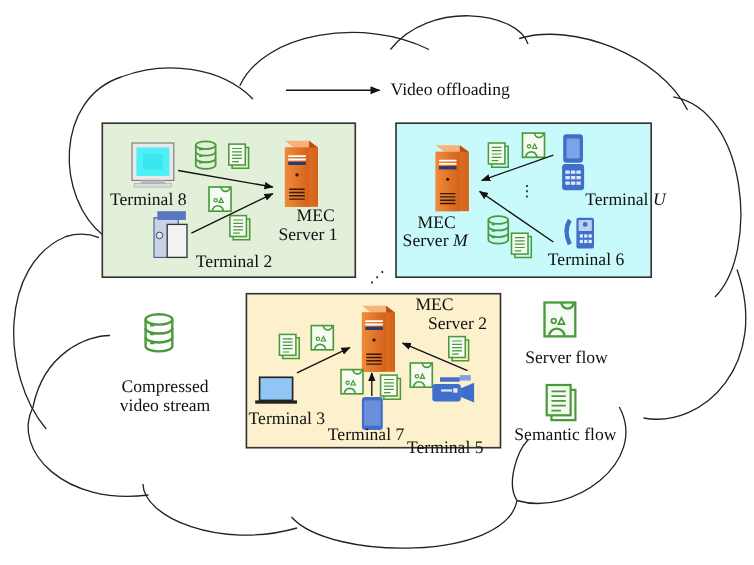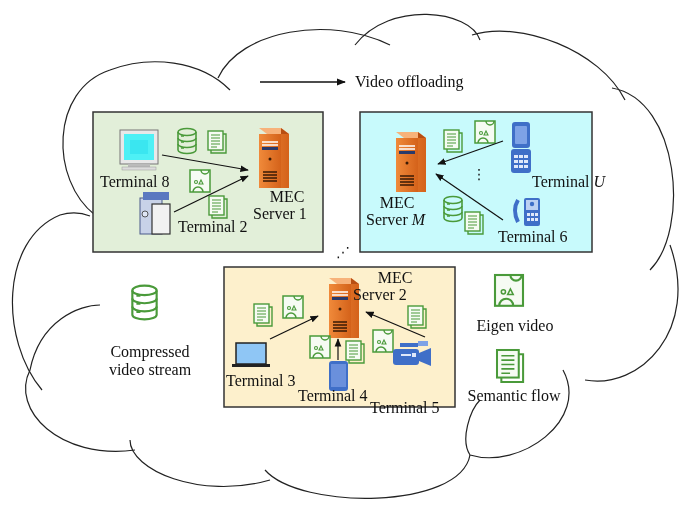--- a/index.html
+++ b/index.html
@@ -163,34 +163,34 @@
   <line x1="425" y1="337" x2="366" y2="312" stroke="#111" stroke-width="1.2" marker-end="url(#ah)"></line>
 
   <use href="#db" x="131" y="285" transform="translate(131,285) scale(1.35) translate(-131,-285)"></use>
   <use href="#eig" x="495" y="275" transform="translate(495,275) scale(1.4) translate(-495,-275)"></use>
   <use href="#doc" x="497" y="350" transform="translate(497,350) scale(1.45) translate(-497,-350)"></use>
 </svg>
 
 <div class="lbl" style="left:355px;top:74px;">Video offloading</div>
 
 <div class="lbl" style="left:100px;top:174px;">Terminal 8</div>
-<div class="lbl" style="left:178px;top:219px;font-family:Liberation Serif, serif;">Terminal 2</div>
+<div class="lbl" style="left:178px;top:231px;font-family:Liberation Serif, serif;">Terminal 2</div>
 <div class="lbl c" style="left:252px;top:189px;width:70px;">MEC</div>
 <div class="lbl c" style="left:240px;top:206px;width:80px;">Server 1</div>
 
 <div class="lbl c" style="left:362px;top:195px;width:70px;">MEC</div>
 <div class="lbl" style="left:366px;top:212px;"><span>Server </span><i class="it">M</i></div>
 <div class="lbl" style="left:496px;top:174px;margin-left:36px;"><span>Terminal </span><i class="it">U</i></div>
 <div class="lbl" style="left:498px;top:229px;">Terminal 6</div>
 <div class="lbl" style="left:472px;top:167px;font-size:14px;">⋮</div>
 
 <div class="lbl" style="left:336px;top:245px;font-size:14px;">⋰</div>
 
 <div class="lbl c" style="left:365px;top:270px;width:60px;">MEC</div>
-<div class="lbl c" style="left:340px;top:287px;width:80px;">Server 2</div>
+<div class="lbl c" style="left:376px;top:287px;width:80px;">Server 2</div>
 <div class="lbl" style="left:226px;top:373px;">Terminal 3</div>
-<div class="lbl" style="left:298px;top:388px;">Terminal 4</div>
+<div class="lbl" style="left:298px;top:388px;">Terminal 7</div>
 <div class="lbl" style="left:370px;top:376px;margin-top:24px;">Terminal 5</div>
 
 <div class="lbl c" style="left:95px;top:344px;width:110px;text-align:center;">Compressed</div>
 <div class="lbl c" style="left:95px;top:362px;width:110px;">video stream</div>
-<div class="lbl c" style="left:465px;top:318px;width:100px;">Eigen video</div>
+<div class="lbl c" style="left:465px;top:318px;width:100px;">Server flow</div>
 <div class="lbl c" style="left:455px;top:388px;width:118px;">Semantic flow</div>
 
 </body></html>

